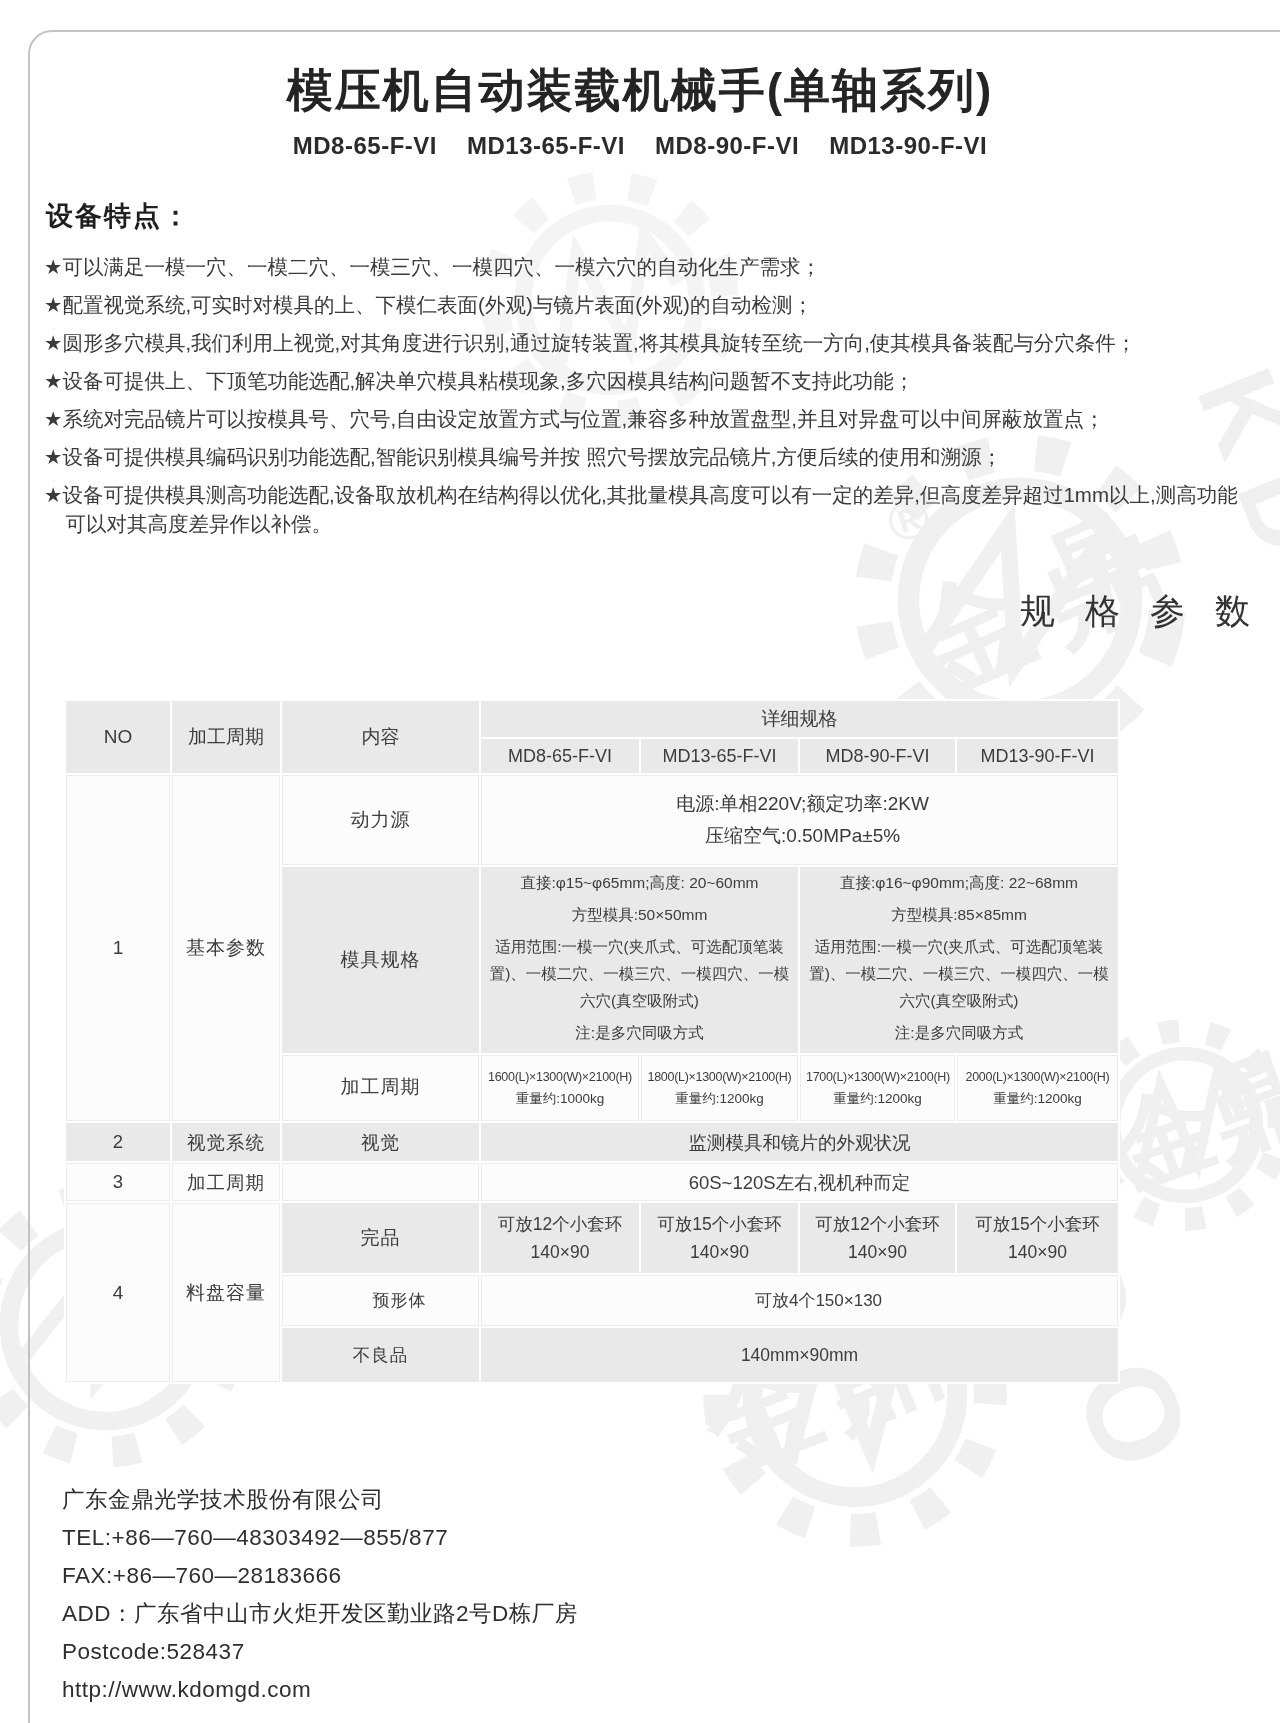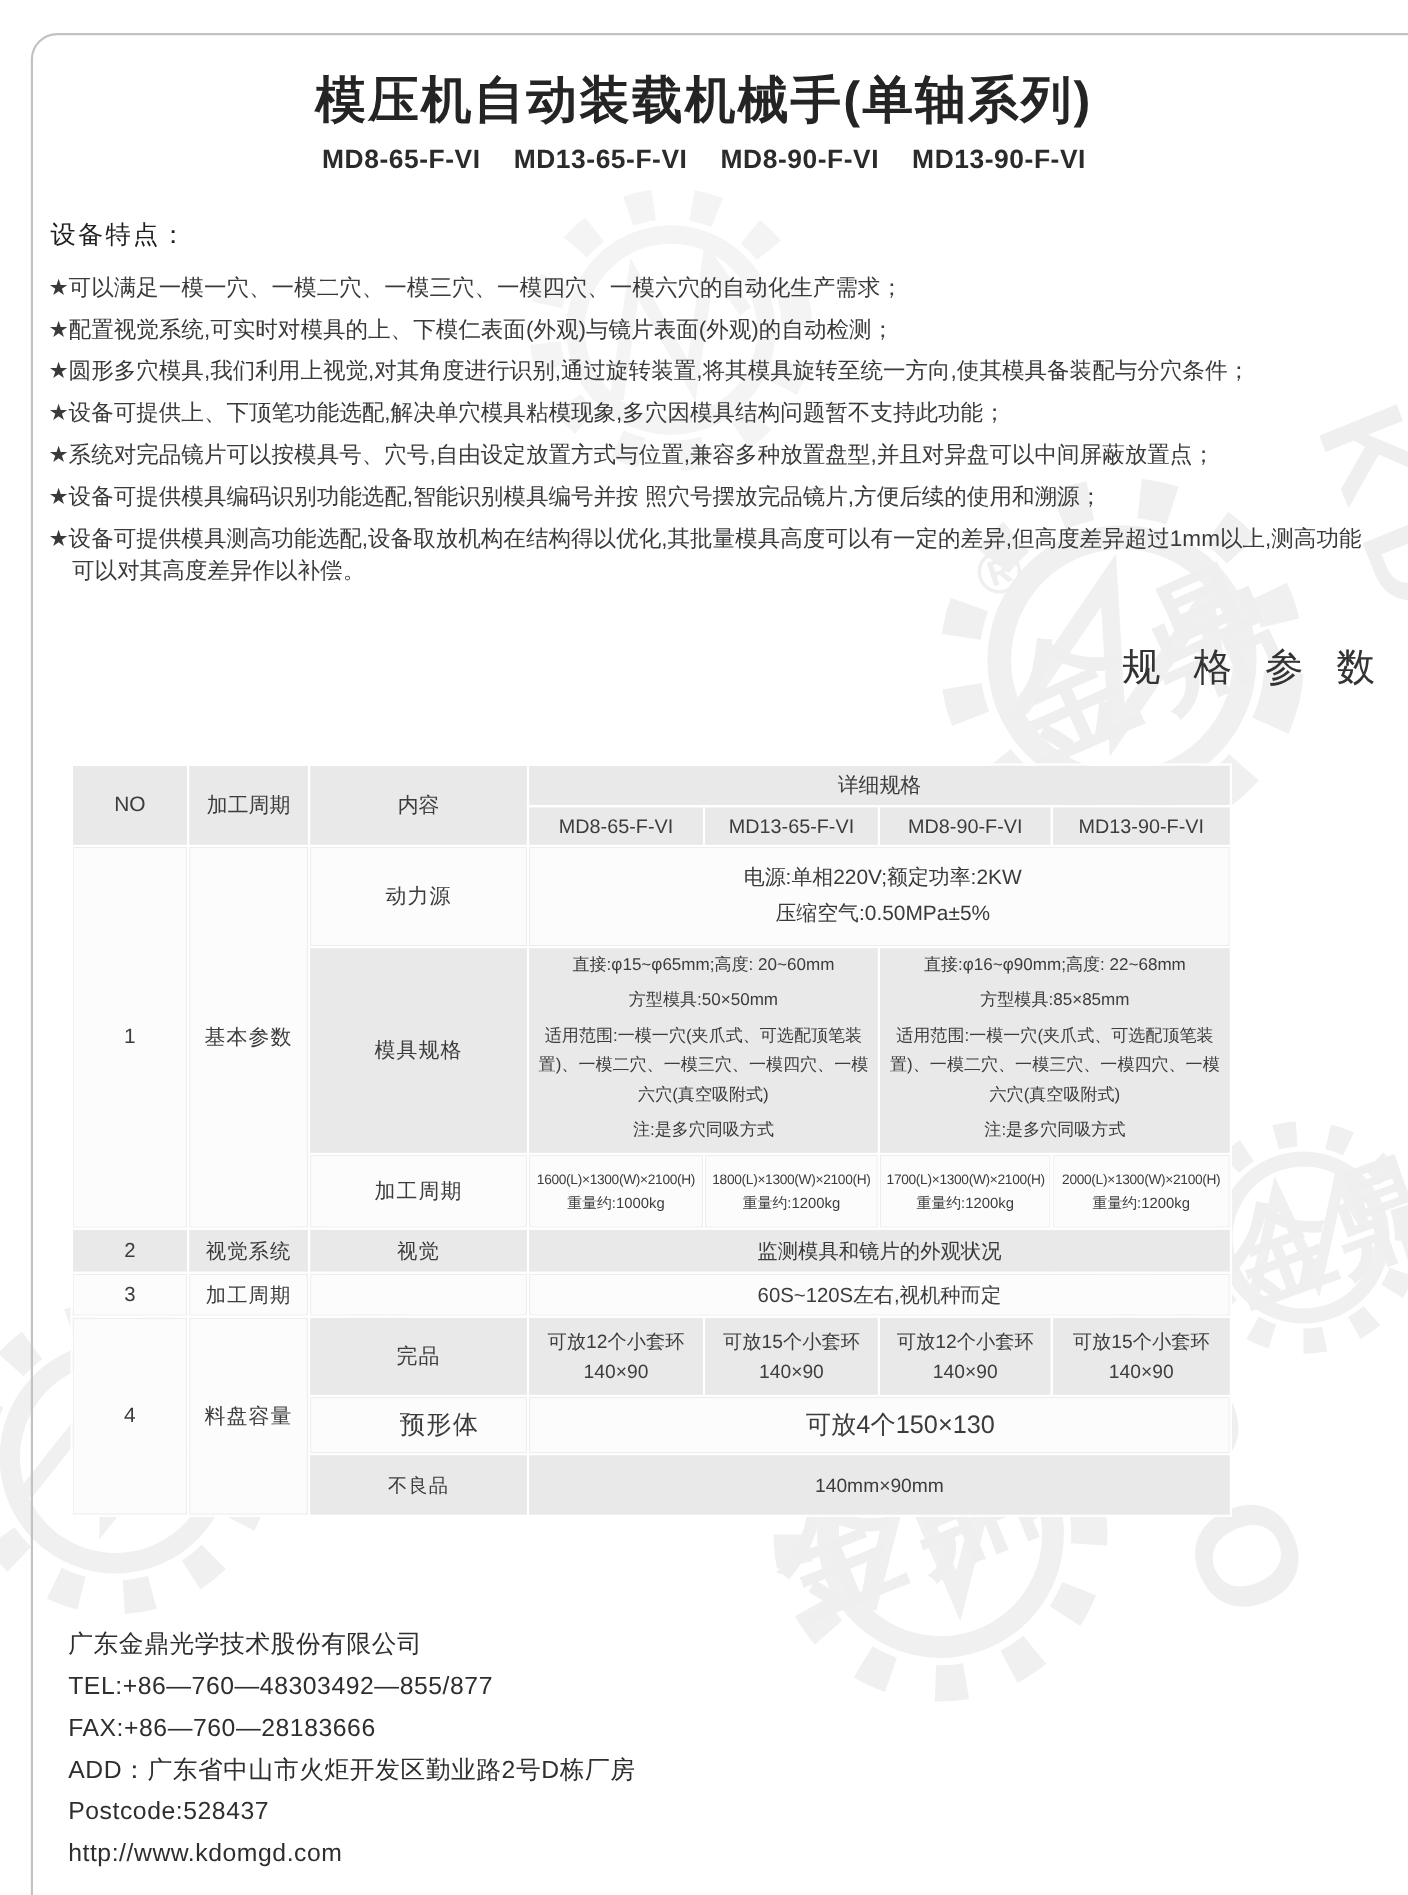--- a/index.html
+++ b/index.html
@@ -23,21 +23,21 @@
 
   .title{
     padding-top:60px;text-align:center;font-size:46px;font-weight:bold;
     letter-spacing:2px;color:#242424;
   }
   .models-line{
     display:flex;justify-content:center;gap:30px;margin-top:10px;
     font-size:24px;font-weight:bold;color:#2b2b2b;letter-spacing:.5px;
   }
   .features-heading{
-    margin:38px 0 0 46px;font-size:23px;font-weight:normal;color:#1f1f1f;letter-spacing:2px;
+    margin:38px 0 0 46px;font-size:27px;font-weight:bold;color:#1f1f1f;letter-spacing:2px;
   }
   ul.features{
     list-style:none;margin:18px 40px 0 44px;padding:0;
     font-size:20.5px;color:#3a3a3a;
   }
   ul.features li{
     margin-bottom:9px;line-height:29px;padding-left:1.05em;text-indent:-1.05em;
   }
   .spec-heading{
     margin-top:50px;text-align:right;font-size:35px;font-weight:500;color:#333;
@@ -50,32 +50,32 @@
   table.spec th,table.spec td{
     border:2px solid #ffffff;text-align:center;vertical-align:middle;
     font-weight:normal;color:#3c3c3c;padding:2px 6px;overflow:hidden;
   }
   .g{background:#e9e9e9;}
   .w{background:#fcfcfc;box-shadow:inset 0 0 0 1px #ededed;}
   tr.h1 th{height:32px;font-size:19px;font-weight:500;}
   tr.h2 th{height:30px;font-size:18px;font-weight:500;}
   td.no-cell{font-size:19px;}
   td.cat-cell{font-size:19px;letter-spacing:1px;}
-  td.lbl-cell{font-size:19px;letter-spacing:1px;}
+  td.lbl-cell{font-size:19px;letter-spacing:1px;font-family:Liberation Mono, monospace;}
   tr.power-row td.val{height:86px;font-size:19px;line-height:32px;color:#3a3a3a;padding-left:12px;}
   td.mold-cell{
     text-align:left;padding:12px 14px;font-size:15.5px;line-height:27px;color:#3a3a3a;
   }
   td.mold-cell p{margin:0 0 5px 0;}
   tr.size-row td{height:62px;line-height:21px;}
   .dims{font-size:12.5px;letter-spacing:-0.3px;white-space:nowrap;}
   .weight{font-size:13.5px;}
   tr.vision-row td,tr.cycle-row td{height:34px;font-size:18.5px;}
   tr.finished-row td.val{height:66px;font-size:17.5px;line-height:28px;}
-  tr.preform-row td{height:47px;font-size:23px;padding-left:44px;}
+  tr.preform-row td{height:47px;font-size:17px;padding-left:44px;}
   tr.defect-row td{height:50px;font-size:17.5px;}
 
   .contact{margin:102px 0 0 62px;font-size:22.5px;color:#2e2e2e;}
   .contact div{margin-bottom:10px;line-height:28px;letter-spacing:.5px;}
 </style>
 </head>
 <body>
 
 <svg width="0" height="0" style="position:absolute">
   <symbol id="wm-gear" viewBox="0 0 200 200">

